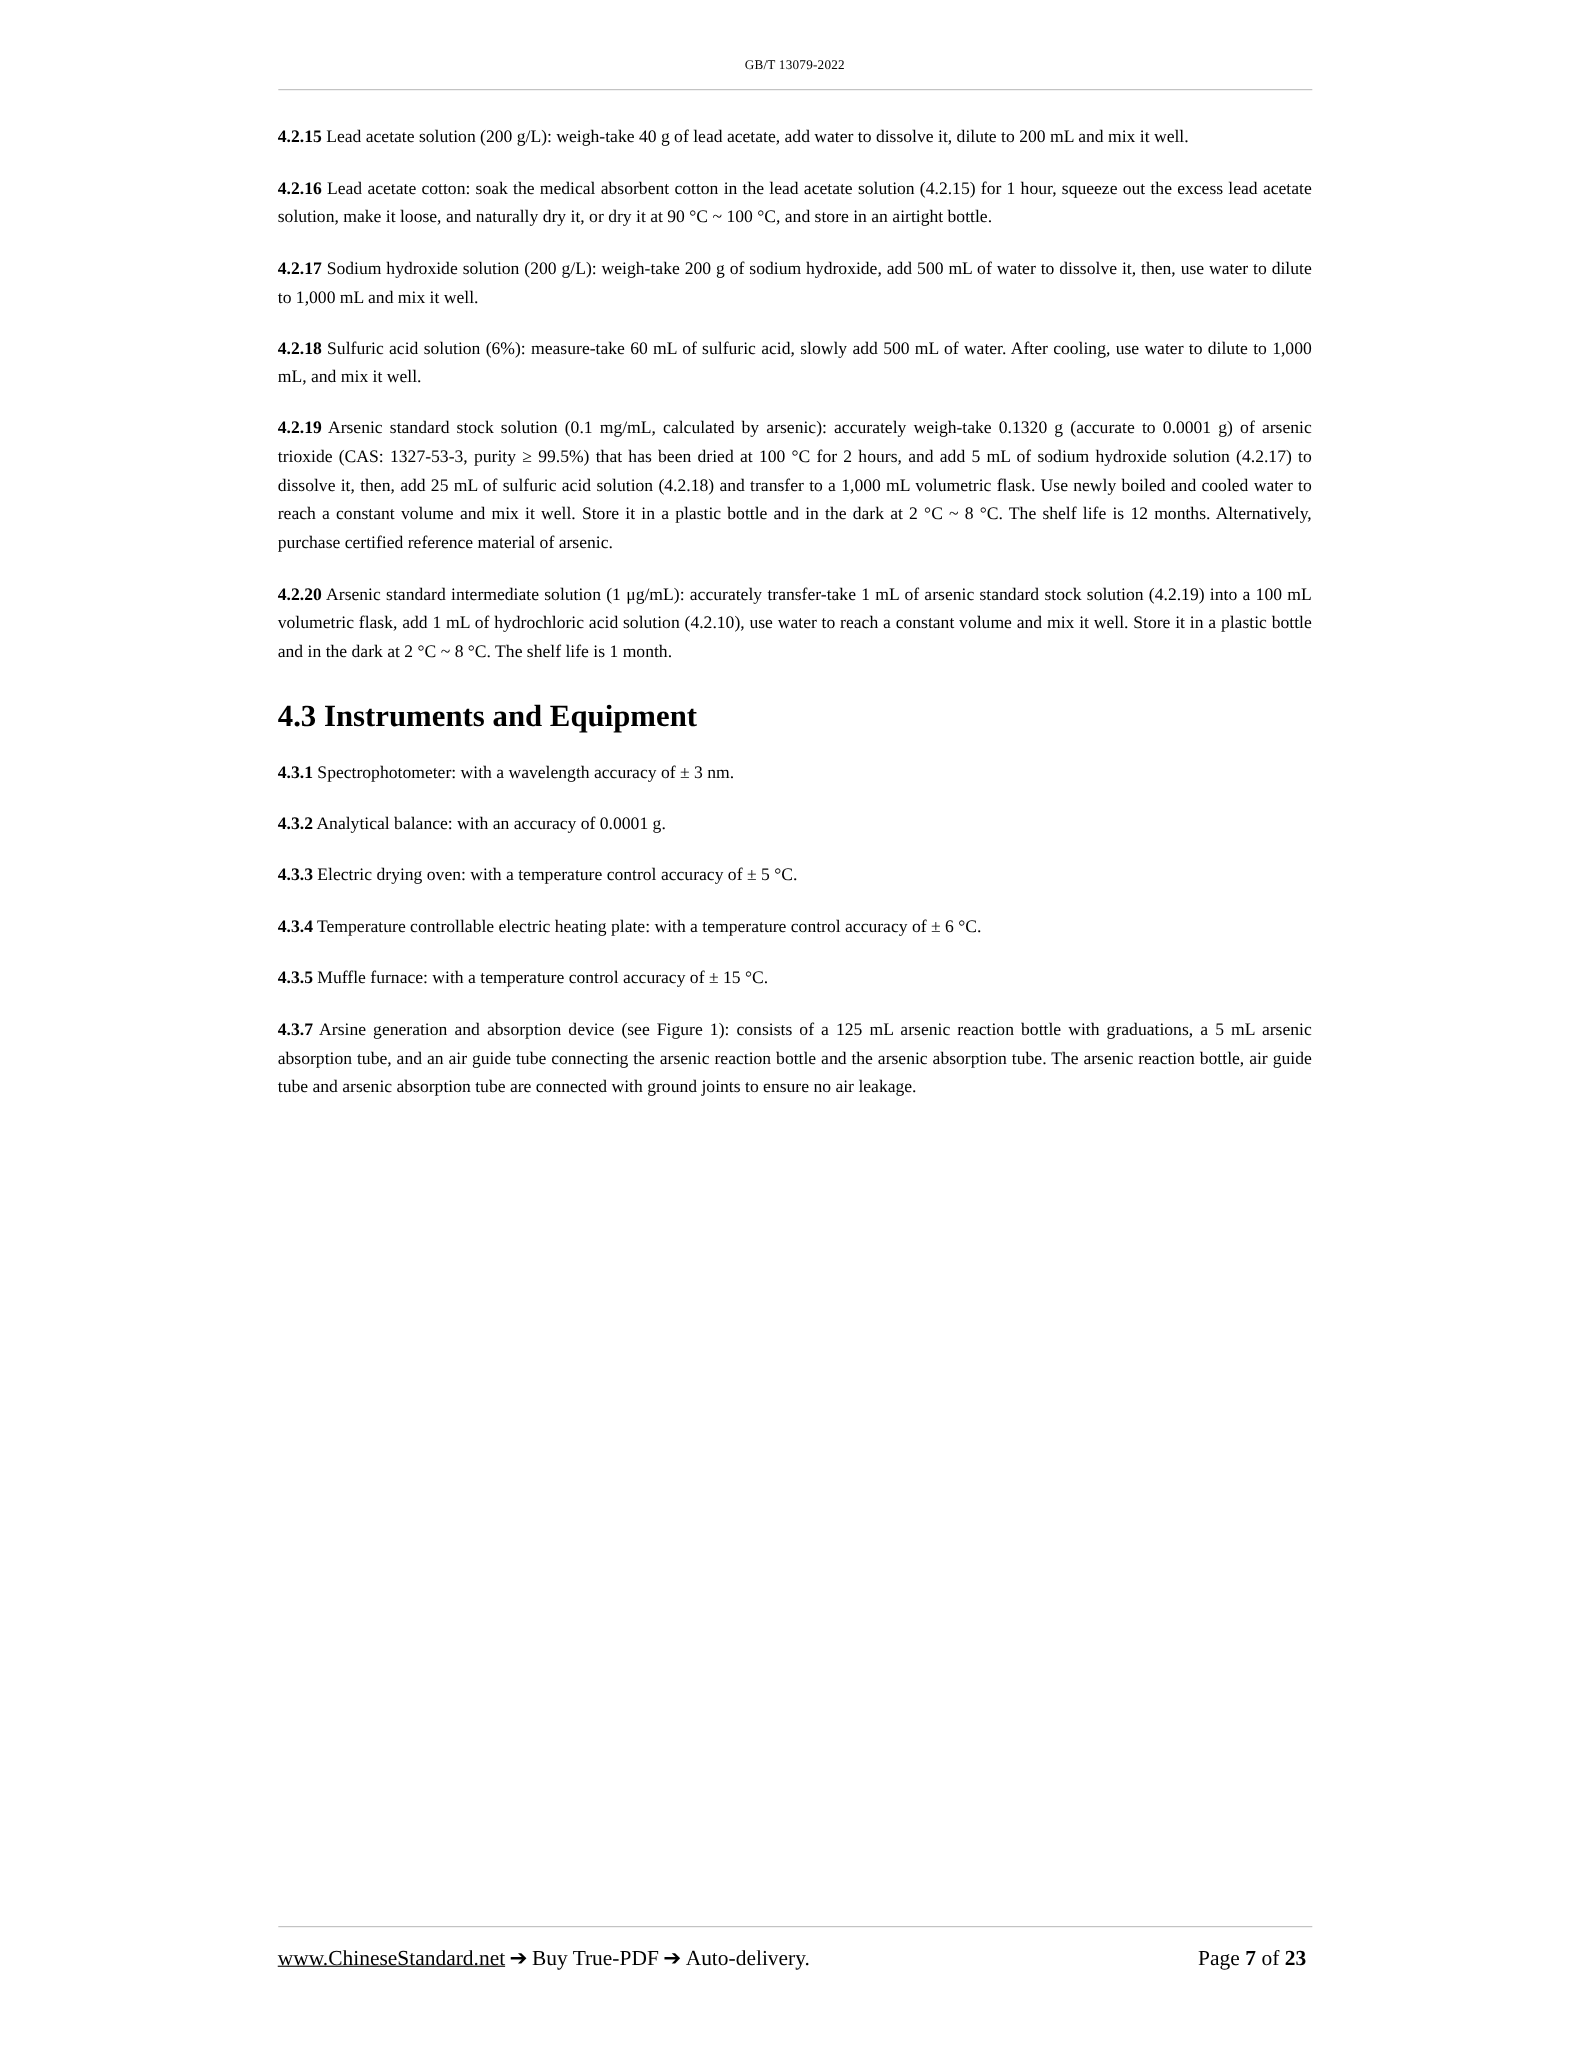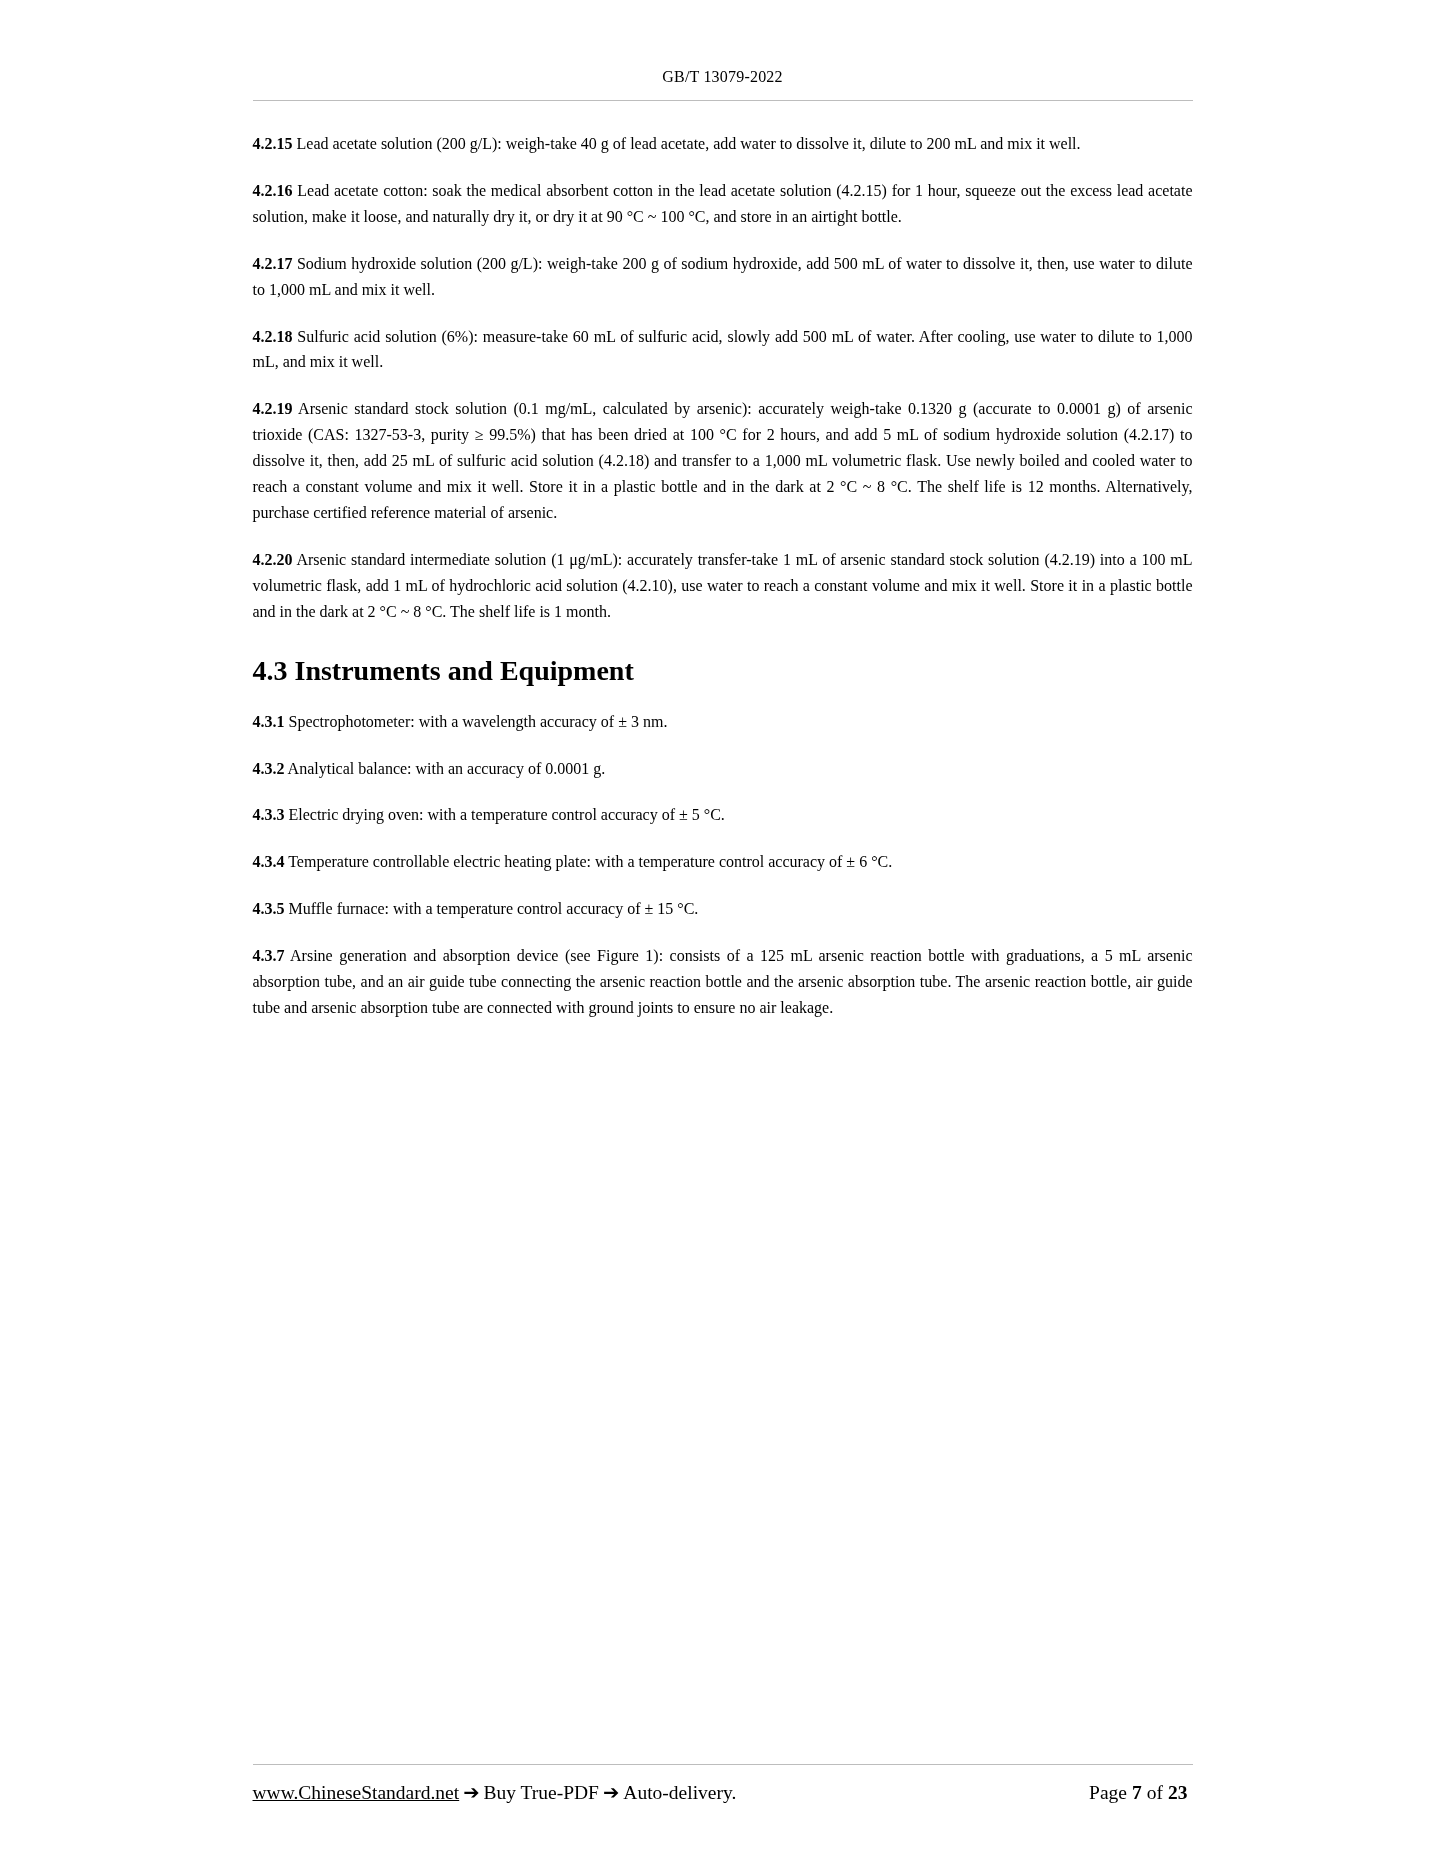--- a/index.html
+++ b/index.html
@@ -15,22 +15,22 @@
   }
   .page {
     position: relative;
     width: 1445px;
     height: 1870px;
     box-sizing: border-box;
     padding: 0;
   }
   .header {
     text-align: center;
-    font-size: 16px;
-    padding-top: 68px;
+    font-size: 12px;
+    padding-top: 52px;
     letter-spacing: 0.2px;
   }
   .header-rule {
     width: 940px;
     margin: 14px auto 0 auto;
     border-top: 1px solid #bdbdbd;
   }
   .content {
     width: 940px;
     margin: 0 auto;
@@ -57,21 +57,21 @@
     right: 0;
     bottom: 62px;
   }
   .footer-rule {
     width: 940px;
     margin: 0 auto 16px auto;
     border-top: 1px solid #bdbdbd;
   }
   .footer {
     width: 940px;
-    margin: 4px auto;
+    margin: 16px auto;
     display: flex;
     align-items: baseline;
     justify-content: space-between;
     font-size: 19.5px;
   }
   .footer-left {
     white-space: nowrap;
   }
   .footer-left a.site {
     color: #000000;

